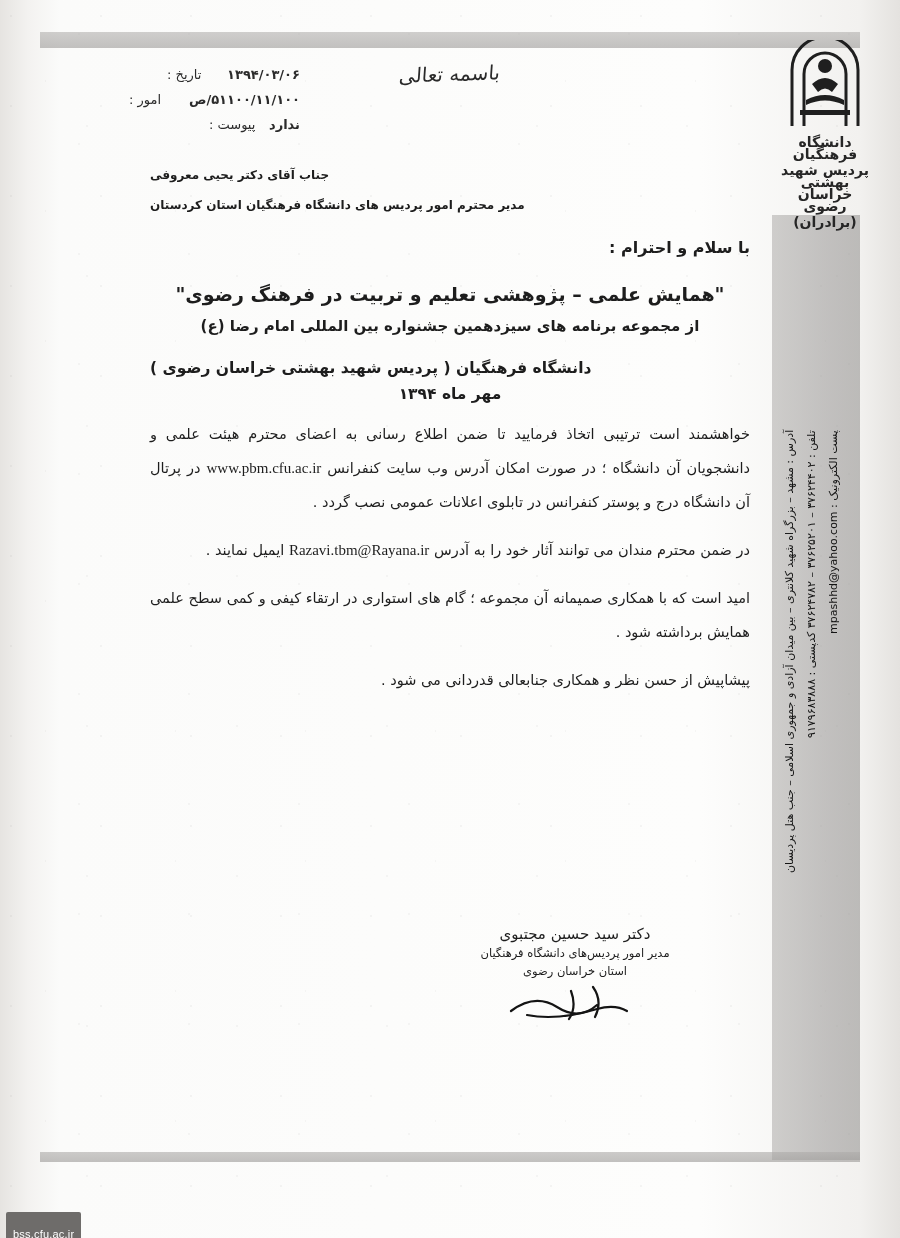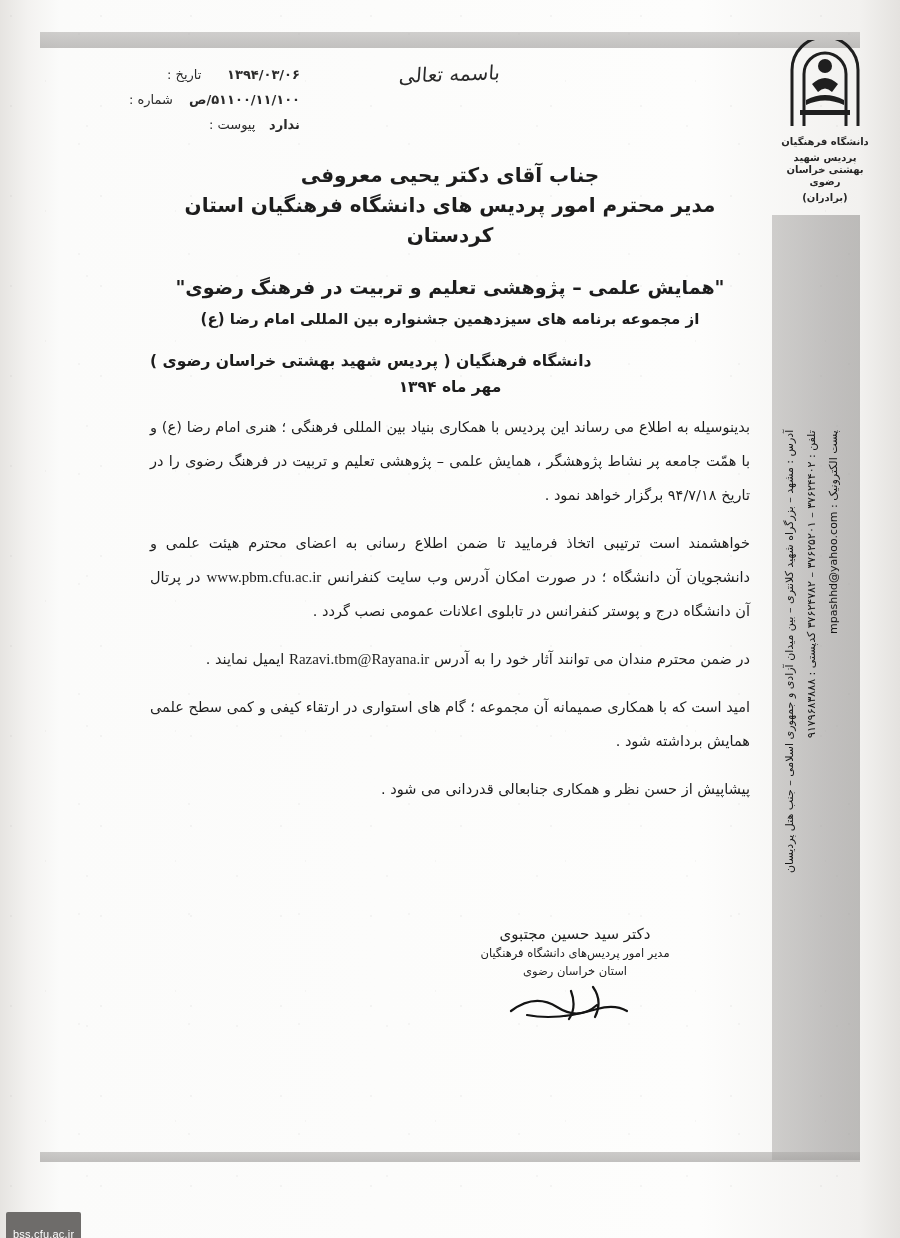--- a/index.html
+++ b/index.html
@@ -44,25 +44,25 @@
   #meta .val{font-weight:600;letter-spacing:.3px;}
 
   #basmala{position:absolute;left:0;right:0;top:62px;text-align:center;
     font-size:20px;color:#2a2a2a;font-family:"DejaVu Serif", serif;
     transform:rotate(-2deg);}
   #basmala span{display:inline-block;transform:skewX(-6deg);}
 
   
   #logo{position:absolute;left:775px;top:40px;width:100px;height:170px;text-align:center;}
   #logo .mark{width:86px;height:92px;margin:0 auto;}
-  #logo .cap{font-size:10px;line-height:12px;color:#262626;margin-top:4px;font-weight:700;}
+  #logo .cap{font-size:14px;line-height:12px;color:#262626;margin-top:4px;font-weight:700;}
 
   
   #body{position:absolute;right:150px;top:160px;width:600px;color:#1d1d1d;}
-  .addr{font-weight:bold;font-size:20px;line-height:30px;text-align:center;}
+  .addr{font-weight:bold;font-size:12px;line-height:30px;text-align:left;}
   .salam{font-weight:bold;font-size:16px;margin-top:18px;text-align:right;}
   .title1{font-weight:bold;font-size:19px;text-align:center;margin-top:26px;letter-spacing:.2px;}
   .title2{font-weight:bold;font-size:15px;text-align:center;margin-top:12px;}
   .org{font-weight:bold;font-size:15.5px;text-align:left;margin-top:24px;}
   .date{font-weight:bold;font-size:15.5px;text-align:center;margin-top:8px;}
   .para{font-size:14.5px;line-height:34px;text-align:justify;text-align-last:right;margin-top:14px;}
   .ltr{direction:ltr;unicode-bidi:embed;font-family:"Liberation Serif", serif;font-size:15px;}
 
   
   #sign{position:absolute;right:195px;top:925px;width:260px;text-align:center;color:#1d1d1d;}
@@ -96,21 +96,21 @@
   <div class="band" id="band-right"></div>
   <div class="band" id="band-bottom"></div>
 
   <div id="meta">
     <div class="row">
       <span class="val">۱۳۹۴/۰۳/۰۶</span>
       <span class="lbl">تاریخ :</span>
     </div>
     <div class="row">
       <span class="val">۵۱۱۰۰/۱۱/۱۰۰/ص</span>
-      <span class="lbl">شماره :</span>
+      <span class="lbl">امور :</span>
     </div>
     <div class="row">
       <span class="val">ندارد</span>
       <span class="lbl">پیوست :</span>
     </div>
   </div>
 
   <div id="basmala">
     <span>باسمه تعالی</span>
   </div>
@@ -130,28 +130,28 @@
     </div>
     <div class="cap">دانشگاه فرهنگیان</div>
     <div class="cap">پردیس شهید بهشتی خراسان رضوی</div>
     <div class="cap">(برادران)</div>
   </div>
 
   <div id="body">
     <div class="addr">جناب آقای دکتر یحیی معروفی</div>
     <div class="addr">مدیر محترم امور پردیس های دانشگاه فرهنگیان استان کردستان</div>
 
+    <div class="salam">با سلام و احترام :</div>
 
     <div class="title1">"همایش علمی – پژوهشی تعلیم و تربیت در فرهنگ رضوی"</div>
     <div class="title2">از مجموعه برنامه های سیزدهمین جشنواره بین المللی امام رضا (ع)</div>
 
     <div class="org">دانشگاه فرهنگیان ( پردیس شهید بهشتی خراسان رضوی )</div>
     <div class="date">مهر ماه ۱۳۹۴</div>
 
-    <div class="para">بدینوسیله به اطلاع می رساند این پردیس با همکاری بنیاد بین المللی فرهنگی ؛ هنری امام رضا (ع) و با همّت جامعه پر نشاط پژوهشگر ، همایش علمی – پژوهشی تعلیم و تربیت در فرهنگ رضوی را در تاریخ ۹۴/۷/۱۸ برگزار خواهد نمود .</div>
 
     <div class="para">
       <span>خواهشمند است ترتیبی اتخاذ فرمایید تا ضمن اطلاع رسانی به اعضای محترم هیئت علمی و دانشجویان آن دانشگاه ؛ در صورت امکان آدرس وب سایت کنفرانس</span>
       <span class="ltr">www.pbm.cfu.ac.ir</span>
       <span>در پرتال آن دانشگاه درج و پوستر کنفرانس در تابلوی اعلانات عمومی نصب گردد .</span>
     </div>
 
     <div class="para">
       <span>در ضمن محترم مندان می توانند آثار خود را به آدرس</span>
       <span class="ltr">Razavi.tbm@Rayana.ir</span>

